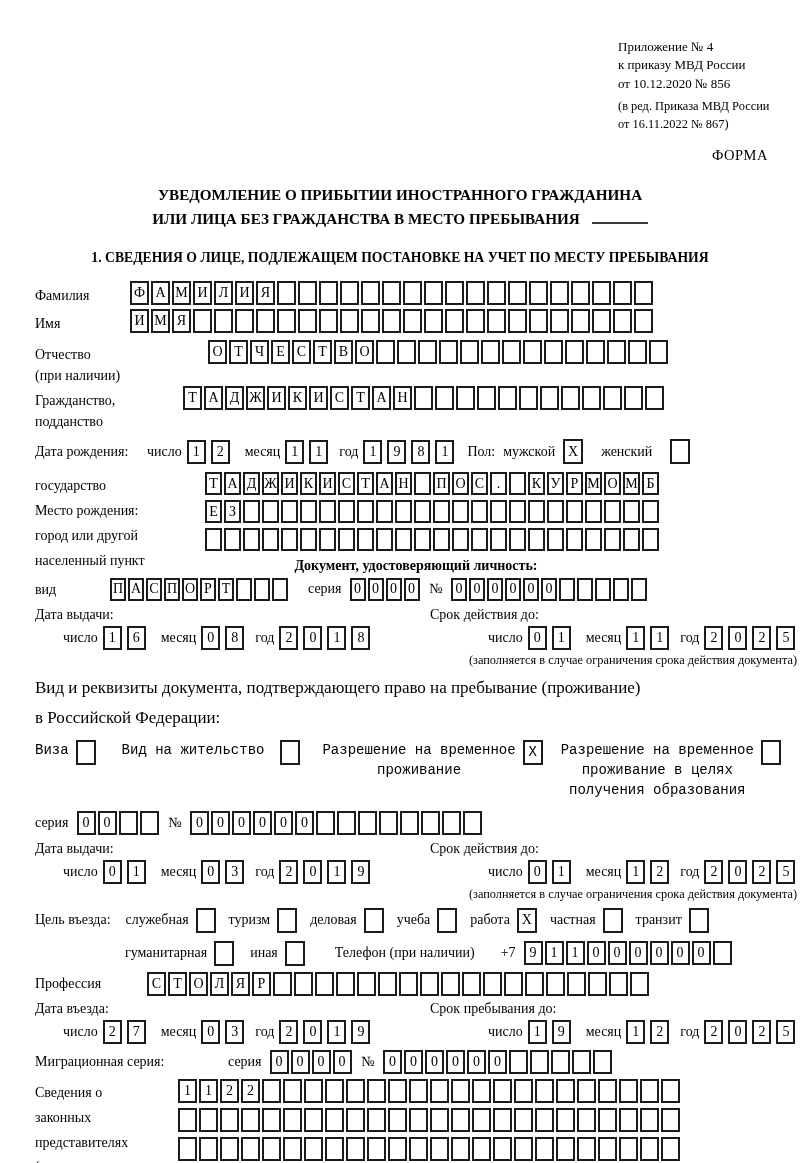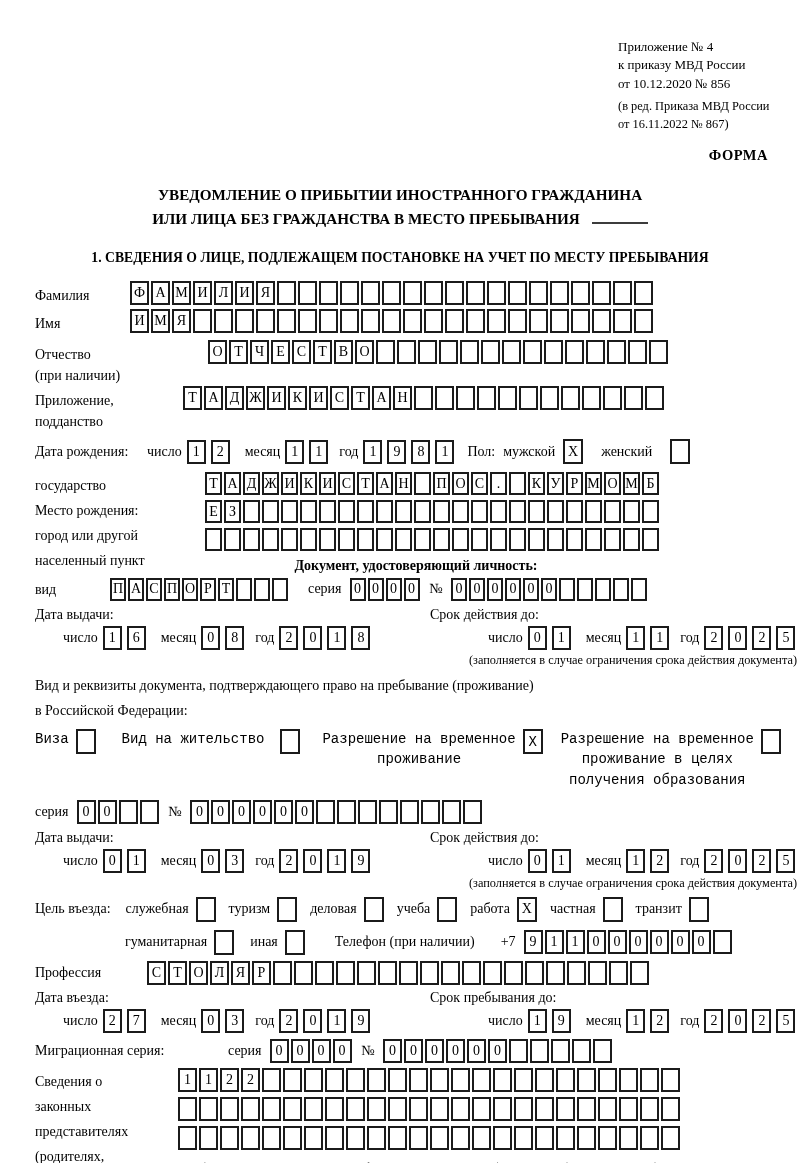--- a/index.html
+++ b/index.html
@@ -2,21 +2,21 @@
 <html lang="ru"><head>
 <meta charset="utf-8">
 <style>
   * { box-sizing: border-box; margin: 0; padding: 0; }
   html,body { width:800px; height:1163px; background:#ffffff; color:#000;
     font-family:"Liberation Serif","DejaVu Serif",serif; overflow:hidden; }
   .page { position:relative; width:800px; height:1163px; }
 
   .hdr { position:absolute; left:618px; top:38px; font-size:13px; line-height:1.42; }
   .hdr .ed { margin-top:5px; font-size:12.4px; }
-  .forma { position:absolute; top:147px; right:32px; font-weight:bold; font-size:14.5px; letter-spacing:.5px; }
+  .forma { position:absolute; top:147px; right:32px; font-weight:normal; font-size:14.5px; letter-spacing:.5px; }
 
   .title { position:absolute; top:183px; left:0; width:800px; text-align:center;
     font-weight:bold; font-size:15.2px; line-height:1.6; }
   .blank { display:inline-block; width:56px; border-bottom:2.5px solid #3c3c3c; margin-left:12px; }
 
   .sec1 { position:absolute; top:250px; left:0; width:800px; text-align:center;
     font-weight:bold; font-size:13.7px; }
 
   .form { position:absolute; top:281px; left:35px; width:762px; font-size:14px; }
 
@@ -41,21 +41,21 @@
 
   .twocol { display:flex; margin-top:6px; }
   .c1 { width:395px; flex:none; } .c2 { flex:1; }
   .colhead { text-align:left; font-size:14px; margin-bottom:3px; }
   .c1 .dg { margin-left:28px; } .c2 .dg { margin-left:58px; }
 
   .noteline { text-align:right; font-size:12.3px; margin-top:3px; white-space:nowrap; }
 
   .dochead { text-align:center; font-weight:bold; font-size:14px; margin:2px 0 4px 0; }
 
-  .para { font-size:14px; line-height:1.8; }
+  .para { font-size:17px; line-height:1.8; }
 
   .optrow { display:flex; align-items:flex-start; margin-top:6px;font-family:Liberation Mono, monospace; }
   .opt { display:flex; align-items:flex-start; }
   .opt .olbl { margin-right:7px; line-height:1.45; }
   .opt .ctr { text-align:center; }
   .purp { display:flex; align-items:center; flex-wrap:nowrap; }
   .purp .plbl { margin:0 7px 0 13px; white-space:nowrap; }
   .purp .plbl:first-of-type { margin-left:9px; }
 
   .inl { display:flex; align-items:center; }
@@ -183,21 +183,21 @@
           <span class="cell"></span>
           <span class="cell"></span>
           <span class="cell"></span>
           <span class="cell"></span>
           <span class="cell"></span>
         </div>
     </div>
 
     <div class="row mb5" style="min-height:48px;">
       <div class="lbl w148">
-        <div>Приложение,</div>
+        <div>Гражданство,</div>
         <div>подданство</div>
       </div>
       <div class="cells">
           <span class="cell">Т</span>
           <span class="cell">А</span>
           <span class="cell">Д</span>
           <span class="cell">Ж</span>
           <span class="cell">И</span>
           <span class="cell">К</span>
           <span class="cell">И</span>

